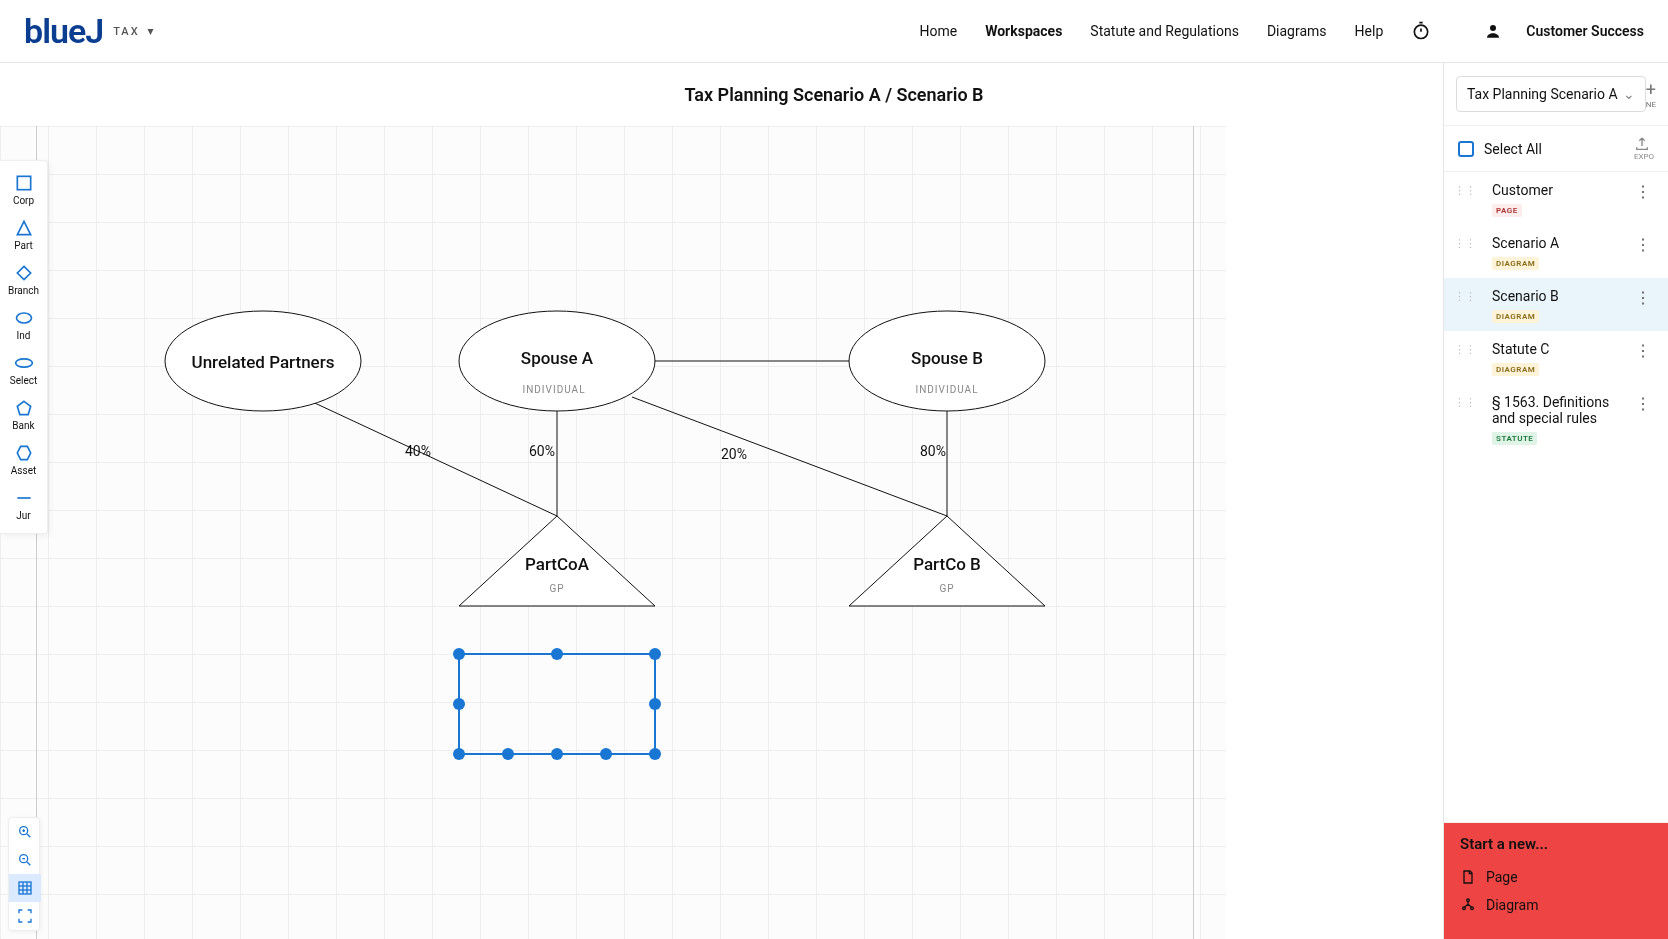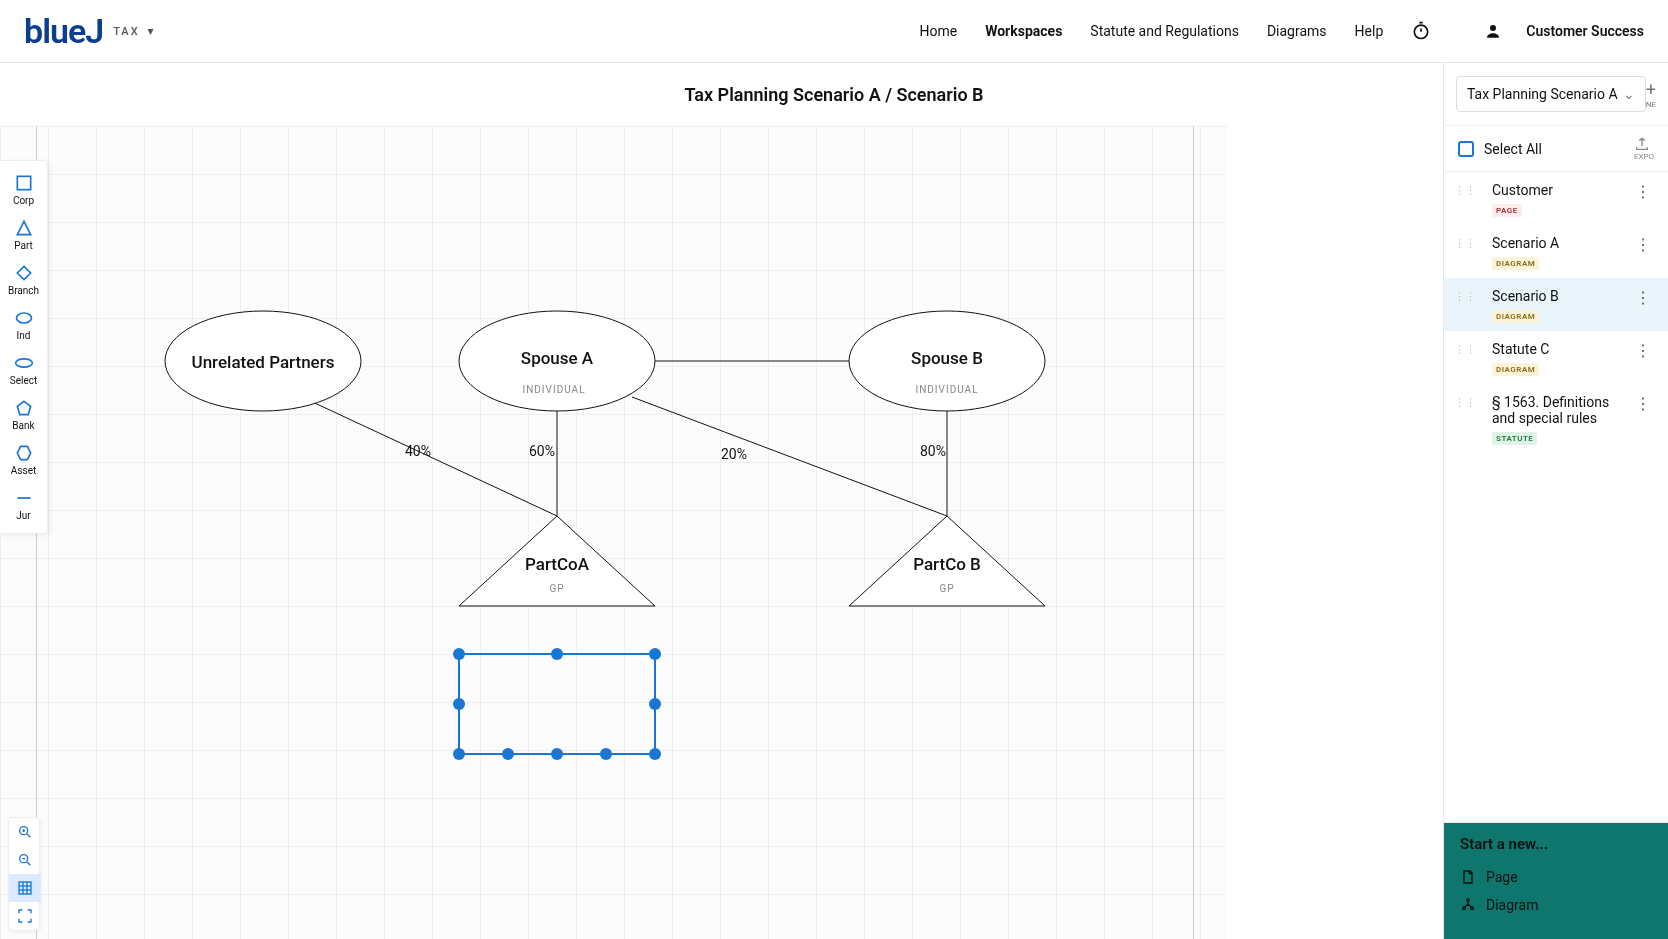--- a/index.html
+++ b/index.html
@@ -62,21 +62,21 @@
 .list-item { padding:10px 14px 8px 10px; display:flex; gap:8px; align-items:flex-start; cursor:pointer; position:relative; }
 .list-item.selected { background:#eaf4fb; }
 .drag-handle { color:#bbb; font-size:11px; line-height:1; margin-top:3px; cursor:grab; }
 .li-body { flex:1; }
 .li-title { font-size:14px; color:#111; }
 .li-tag { display:inline-block; font-size:8px; letter-spacing:0.5px; padding:2px 4px; border-radius:2px; margin-top:6px; font-weight:600; }
 .tag-page { background:#fcecec; color:#a33; }
 .tag-diagram { background:#fdf3d9; color:#8a6d1b; }
 .tag-statute { background:#dff3e6; color:#1e7a3d; }
 .li-more { color:#555; font-size:16px; cursor:pointer; padding:0 3px; line-height:1; margin-top:2px; }
-.rsb-footer { border-top:1px solid #eee; background:#0f766e; padding:12px 16px 20px; }
+.rsb-footer { border-top:1px solid #eee; background:#ef4444; padding:12px 16px 20px; }
 .rsb-footer h4 { font-size:15px; font-weight:600; margin-bottom:10px; }
 .rsb-footer .frow { display:flex; align-items:center; gap:10px; padding:6px 0; font-size:14px; cursor:pointer; }
 .export-btn { color:#888; font-size:8px; display:flex; flex-direction:column; align-items:flex-start; margin-left:auto; }
 </style>
 </head>
 <body>
 
 <div class="topbar">
   <div class="logo">
     <span class="logo-blue">blueJ</span>

